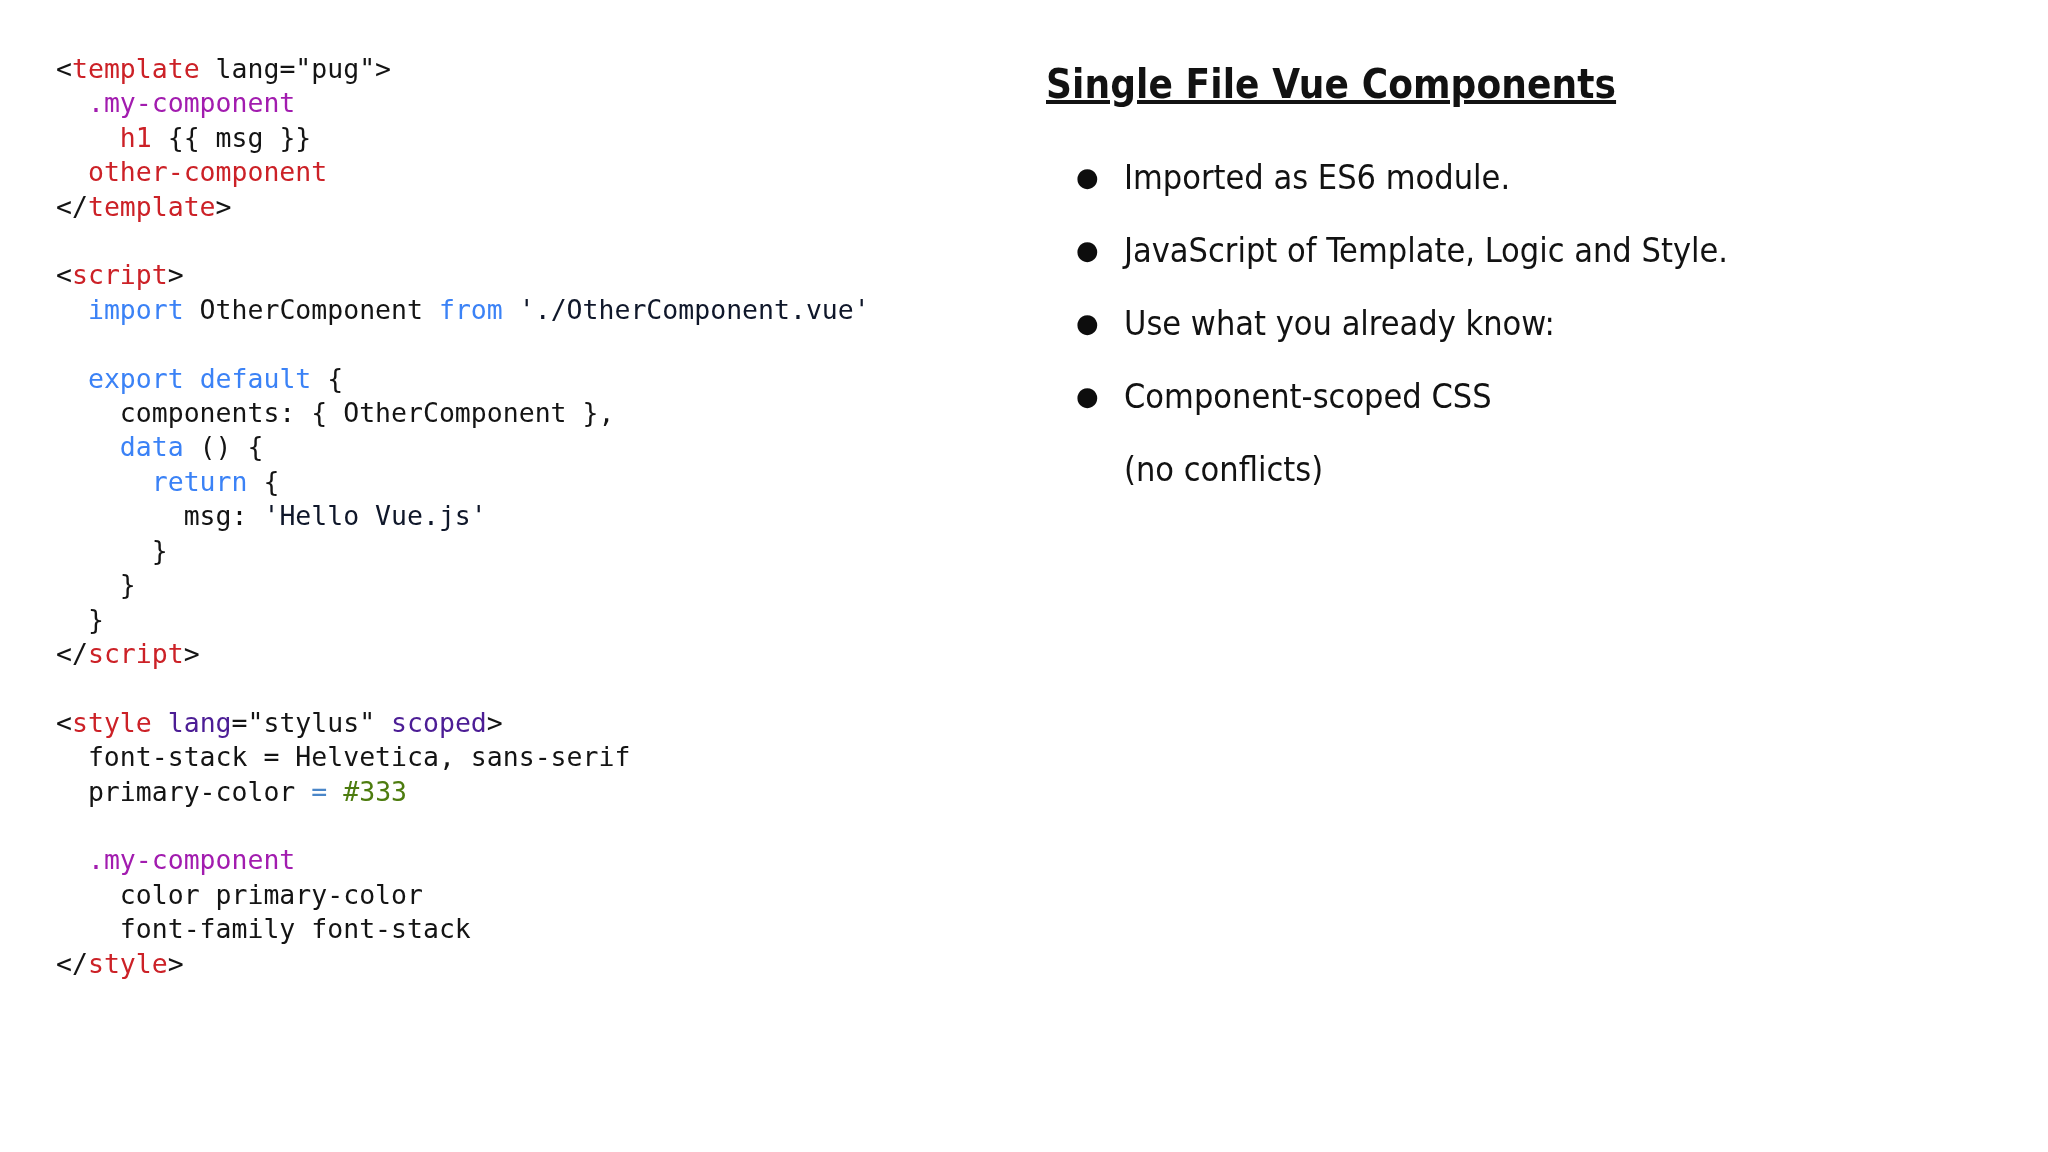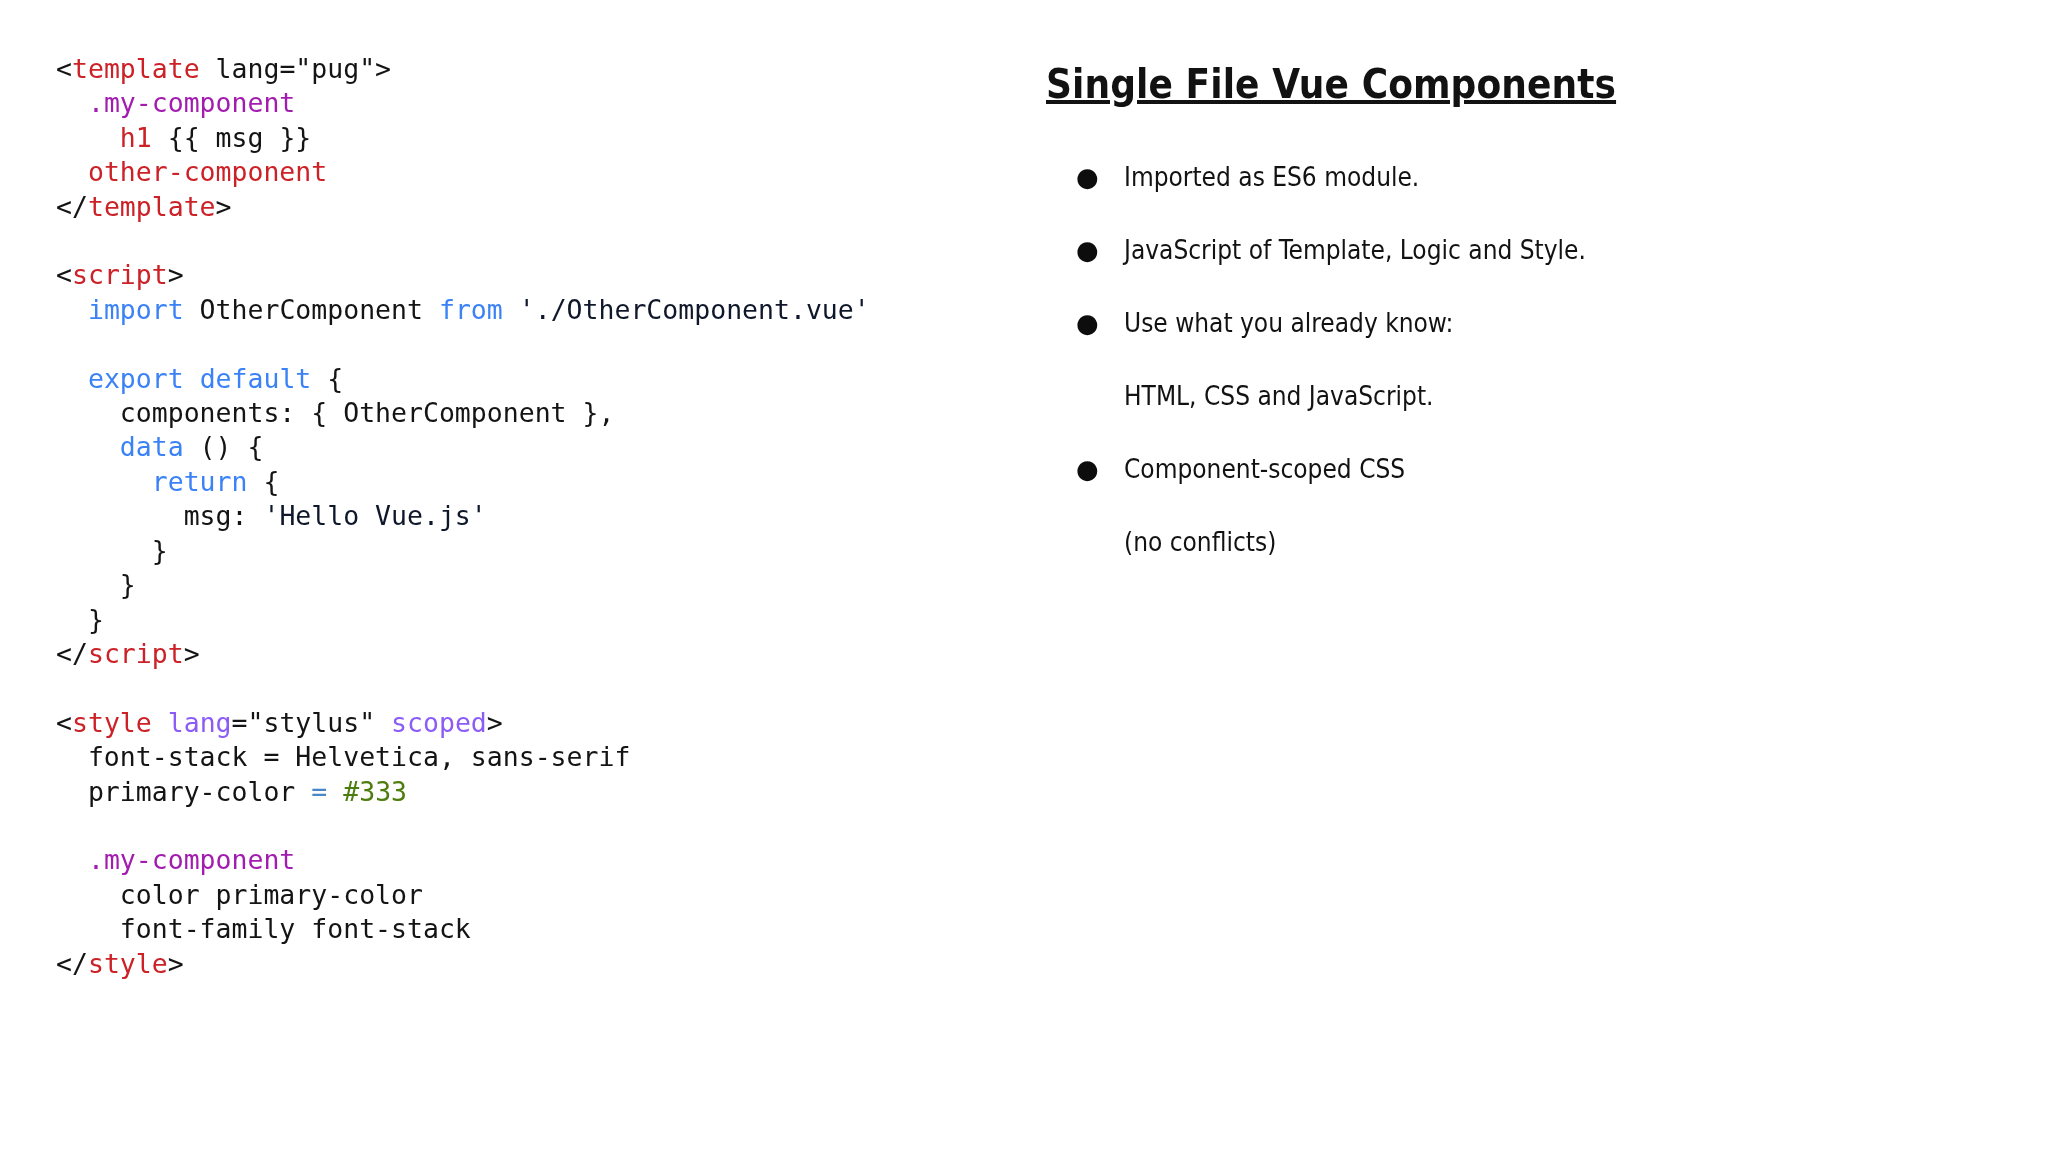--- a/index.html
+++ b/index.html
@@ -37,21 +37,21 @@
     color: #141414;
     white-space: pre;
     font-weight: 400;
   }
   .code-line {
     white-space: pre;
     min-height: 34.4px;
   }
   
   .t-tag   { color: #cc2127; text-align: center; }
-  .t-attr  { color: #8b5cf6; }
+  .t-attr  { color: #4c1d95; }
   .t-kw    { color: #3b82f6; }
   .t-str   { color: #0f172a; }
   .t-sel   { color: #a21caf; }
   .t-fn    { color: #3b82f6; }
   .t-num   { color: #4d7c0f; }
   .t-op    { color: #4a86c8; }
   .t-plain { color: #141414; }
 
   
   .text-panel {
@@ -89,21 +89,21 @@
     text-align: left;
     padding-left: 30px;
     box-sizing: border-box;
   }
   .bullet-body {
     flex: 1 1 auto;
   }
   .bullet-line {
     font-family: "DejaVu Sans Condensed", "Liberation Sans Narrow", "Liberation Sans", sans-serif;
     font-weight: 400;
-    font-size: 26px;
+    font-size: 34px;
     line-height: 47px;
     color: #121212;
     white-space: nowrap;
   }
   .bullet-line.cont {
     margin-top: 26px;
   }
 </style>
 </head>
 <body>
@@ -127,21 +127,20 @@
         <li class="bullet-item">
           <span class="bullet-marker">●</span>
           <span class="bullet-body">
             <div class="bullet-line">JavaScript of Template, Logic and Style.</div>
           </span>
         </li>
         <li class="bullet-item">
           <span class="bullet-marker">●</span>
           <span class="bullet-body">
             <div class="bullet-line">Use what you already know:</div>
-            <div class="bullet-line cont">HTML, CSS and JavaScript.</div>
           </span>
         </li>
         <li class="bullet-item">
           <span class="bullet-marker">●</span>
           <span class="bullet-body">
             <div class="bullet-line">Component-scoped CSS</div>
             <div class="bullet-line cont">(no conflicts)</div>
           </span>
         </li>
       </ul>

